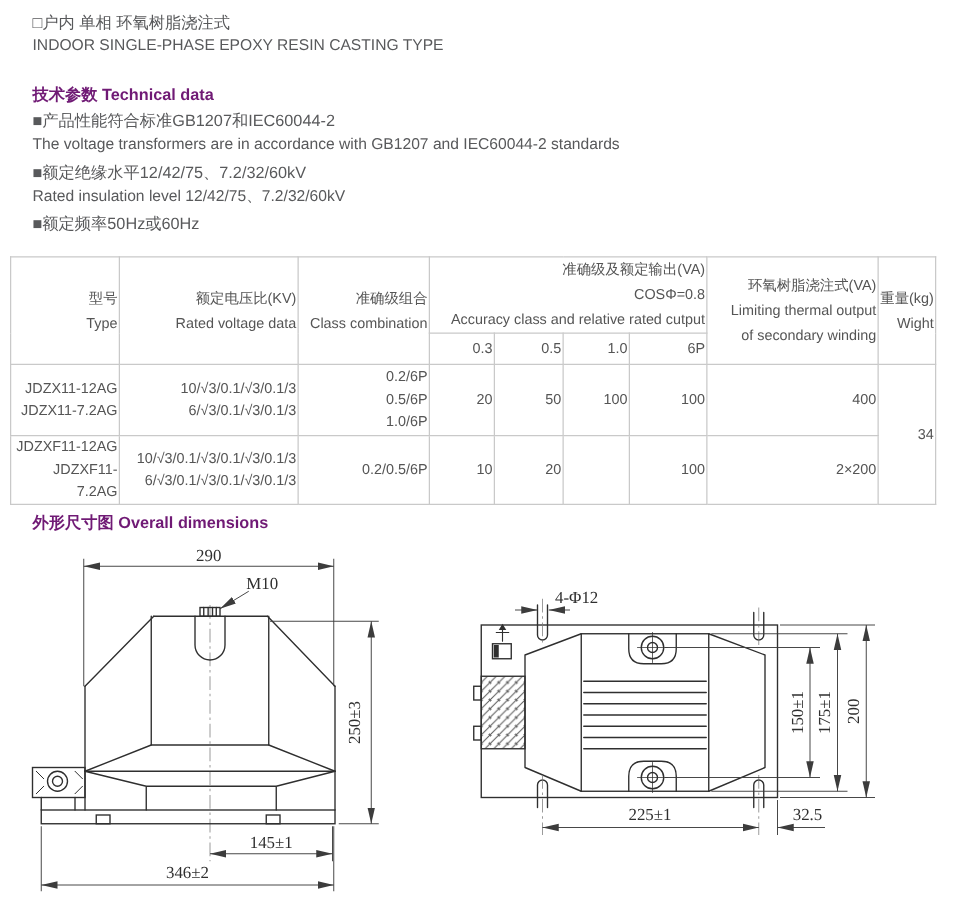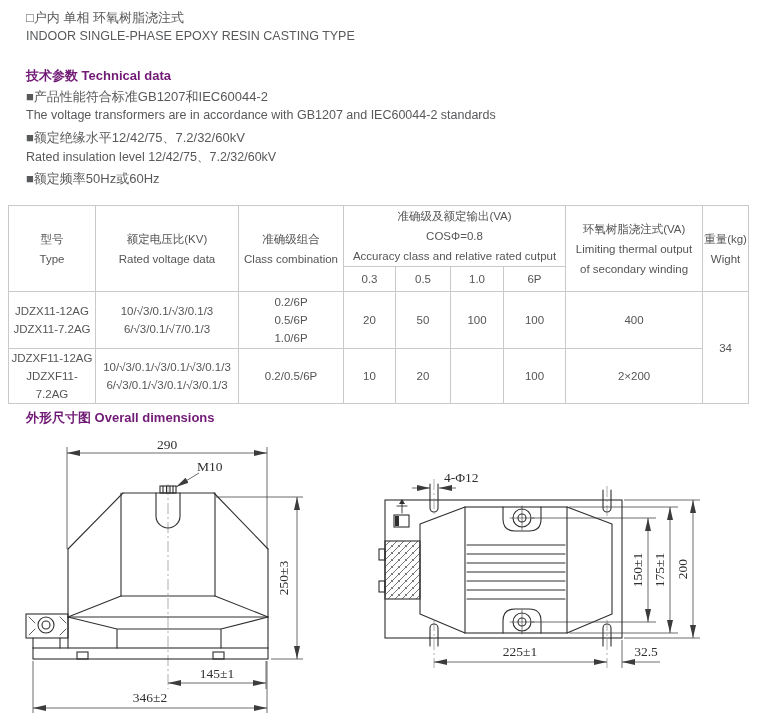--- a/index.html
+++ b/index.html
@@ -4,21 +4,21 @@
 <style>
   html,body{margin:0;padding:0;background:#fff;}
   #page{position:relative;width:762px;height:726px;background:#fff;overflow:hidden;
         font-family:"Liberation Sans","DejaVu Sans",sans-serif;color:#555;}
   .tline{position:absolute;left:4px;white-space:nowrap;font-size:12.5px;color:#58595b;margin-left:22px;}
   .tline.zh{font-size:13px;}
   .tline.bold{font-weight:bold;color:#701a75;}
   
   #spec-table{position:absolute;left:8px;top:205px;width:740px;border-collapse:collapse;
               table-layout:fixed;font-size:11.5px;color:#555;}
-  #spec-table td{border:1px solid #c9c9c9;text-align:center;vertical-align:middle;
+  #spec-table td{border:1px solid #c9c9c9;text-align:right;vertical-align:middle;
                  padding:0 1px;overflow:hidden;}
   #spec-table .hl{line-height:20px;}
   #spec-table .cl{line-height:18px;}
   
   #drawings-svg{position:absolute;left:0;top:430px;}
   .outline{stroke:#2f2f2f;stroke-width:1.1;fill:none;stroke-linecap:round;}
   .dim{stroke:#3c3c3c;stroke-width:0.75;fill:none;}
   .ctr{stroke:#7a7a7a;stroke-width:0.6;fill:none;stroke-dasharray:11 3 2 3;}
   .dimtxt{font-family:"Liberation Serif","DejaVu Serif",serif;font-size:13.5px;fill:#2f2f2f;stroke:none;}
 </style>
@@ -84,21 +84,21 @@
       <td>1.0</td>
       <td>6P</td>
     </tr>
     <tr style="height:57px">
       <td>
         <div class="cl">JDZX11-12AG</div>
         <div class="cl">JDZX11-7.2AG</div>
       </td>
       <td>
         <div class="cl">10/√3/0.1/√3/0.1/3</div>
-        <div class="cl">6/√3/0.1/√7/0.1/3</div>
+        <div class="cl">6/√3/0.1/√3/0.1/3</div>
       </td>
       <td>
         <div class="cl">0.2/6P</div>
         <div class="cl">0.5/6P</div>
         <div class="cl">1.0/6P</div>
       </td>
       <td>20</td>
       <td>50</td>
       <td>100</td>
       <td>100</td>

